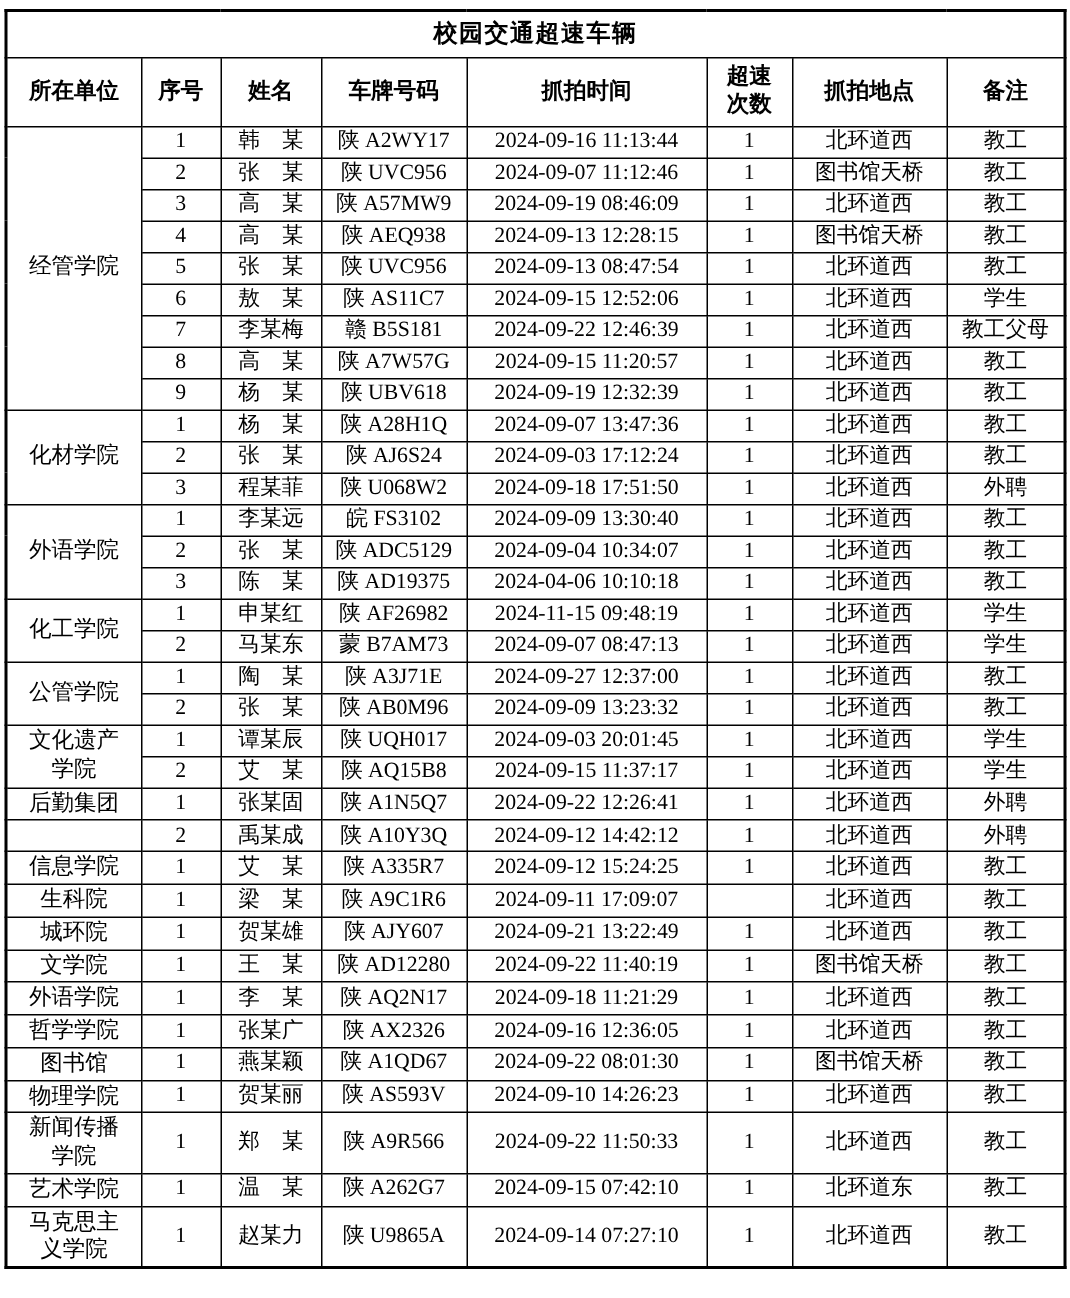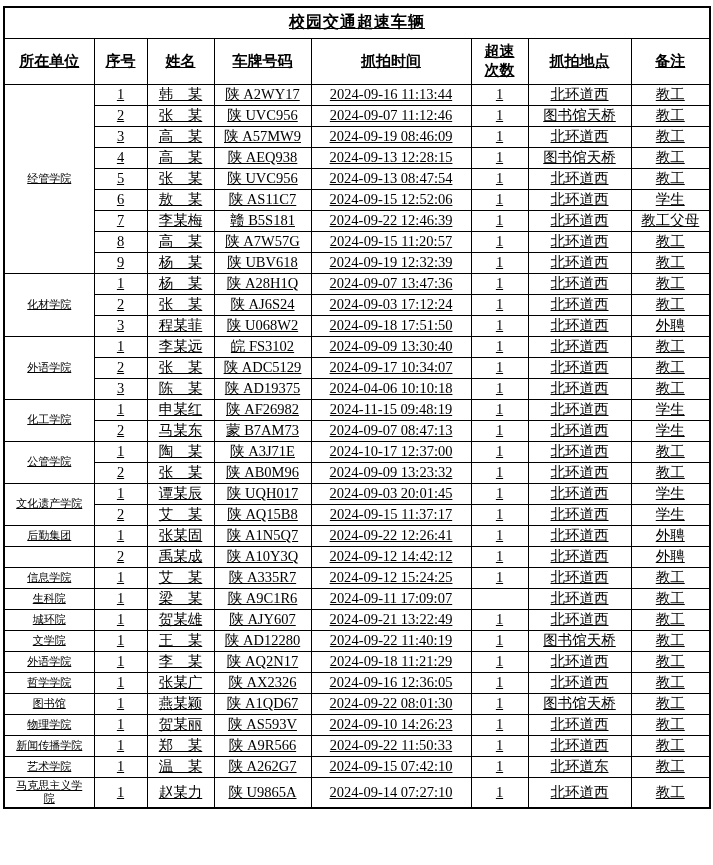--- a/index.html
+++ b/index.html
@@ -5,21 +5,20 @@
   * { box-sizing: border-box; }
   html, body {
     margin: 0; padding: 0;
     width: 713px; height: 865px;
     background: #ffffff;
     font-family: "Liberation Serif", serif;
     color: #000;
   }
   .sheet {
     padding: 6px 3px 0 3px;
-    text-decoration: underline;
   }
   table.speed-table {
     border-collapse: collapse;
     table-layout: fixed;
     width: 706px;
     border: 2px solid #000;
   }
   col.c-unit  { width: 90px; }
   col.c-no    { width: 53px; }
   col.c-name  { width: 67px; }
@@ -48,21 +47,21 @@
     font-weight: bold;
     font-size: 15px;
     line-height: 1.25;
   }
   tbody td {
     height: 21px;
     font-size: 14.5px;
     line-height: 1.2;
   }
   tbody td.unit {
-    font-size: 11px;
+    font-size: 15px;
     line-height: 1.25;
     padding: 1px 8px;
   }
 </style>
 </head>
 <body>
 
 <div class="sheet">
   <table class="speed-table">
     <colgroup>
@@ -211,21 +210,21 @@
           <td>皖 FS3102</td>
           <td>2024-09-09 13:30:40</td>
           <td>1</td>
           <td>北环道西</td>
           <td>教工</td>
         </tr>
         <tr>
           <td>2</td>
           <td>张　某</td>
           <td>陕 ADC5129</td>
-          <td>2024-09-17 10:34:07</td>
+          <td>2024-09-04 10:34:07</td>
           <td>1</td>
           <td>北环道西</td>
           <td>教工</td>
         </tr>
         <tr>
           <td>3</td>
           <td>陈　某</td>
           <td>陕 AD19375</td>
           <td>2024-04-06 10:10:18</td>
           <td>1</td>
@@ -249,21 +248,21 @@
           <td>2024-09-07 08:47:13</td>
           <td>1</td>
           <td>北环道西</td>
           <td>学生</td>
         </tr>
         <tr>
           <td rowspan="2" class="unit">公管学院</td>
           <td>1</td>
           <td>陶　某</td>
           <td>陕 A3J71E</td>
-          <td>2024-10-17 12:37:00</td>
+          <td>2024-09-27 12:37:00</td>
           <td>1</td>
           <td>北环道西</td>
           <td>教工</td>
         </tr>
         <tr>
           <td>2</td>
           <td>张　某</td>
           <td>陕 AB0M96</td>
           <td>2024-09-09 13:23:32</td>
           <td>1</td>

